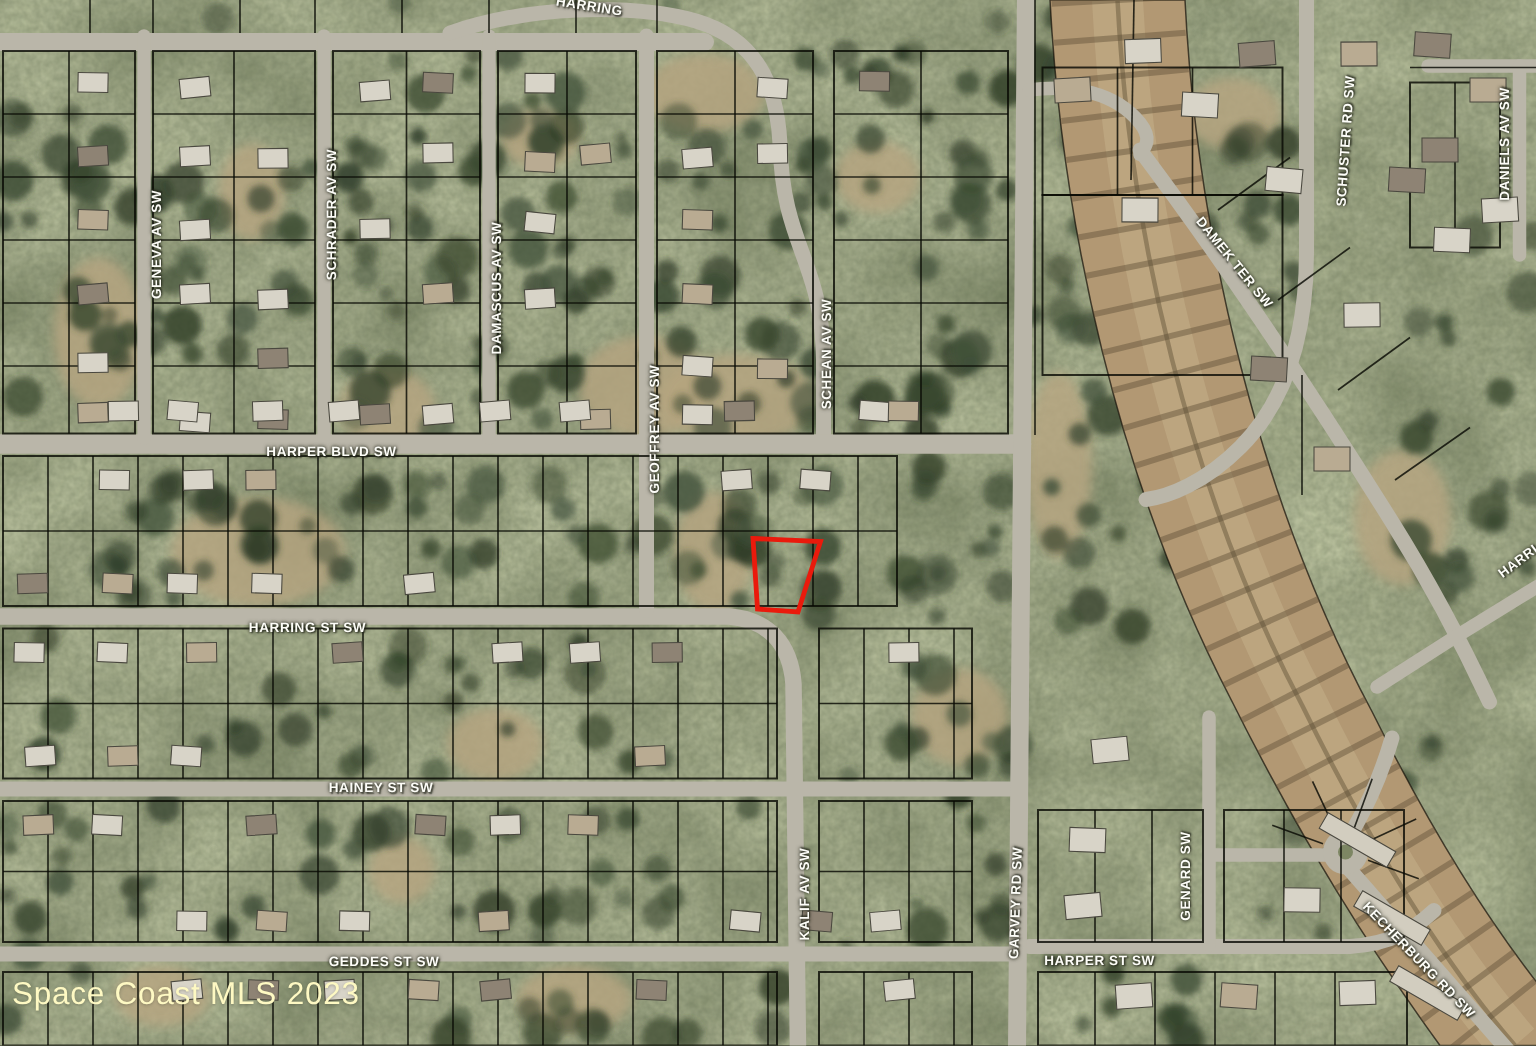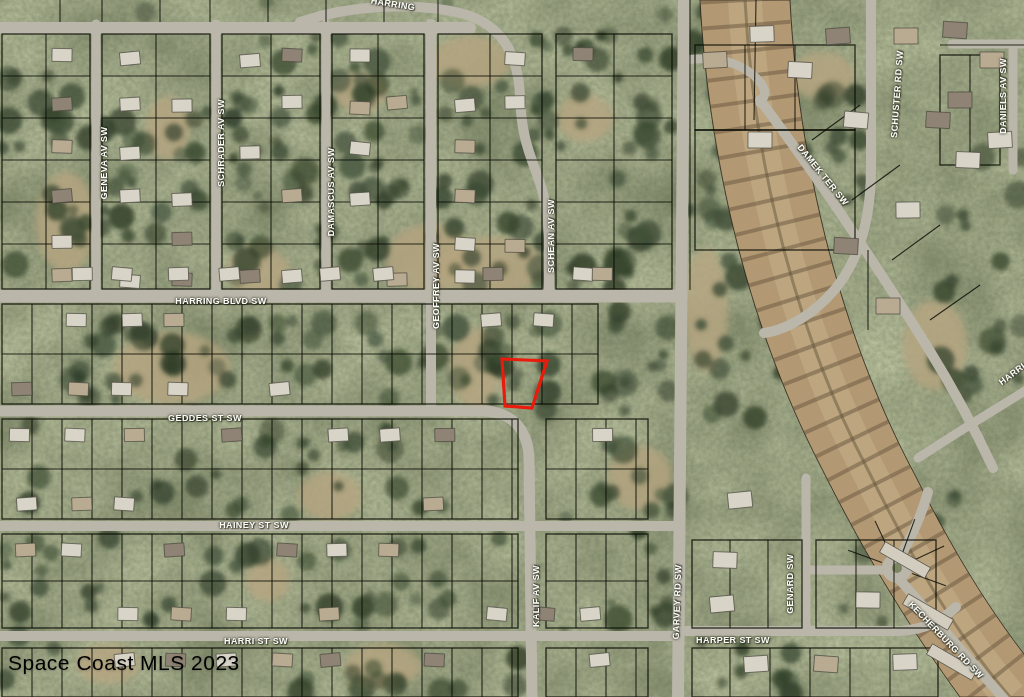--- a/index.html
+++ b/index.html
@@ -3,21 +3,21 @@
 <meta charset="utf-8">
 <style>
   html,body{margin:0;padding:0;background:#222;}
   #stage{position:relative;width:1024px;height:697px;overflow:hidden;background:#76815e;
          font-family:"Liberation Sans",sans-serif;}
   #scene{position:absolute;left:0;top:0;}
   .labels{position:absolute;left:0;top:0;width:1024px;height:697px;pointer-events:none;}
   .slabel{position:absolute;font-weight:bold;font-size:9px;letter-spacing:.4px;color:#fdfdf8;
           white-space:nowrap;transform:translate(-50%,-50%) rotate(var(--r,0deg));
           text-shadow:0 0 2px rgba(45,48,35,.95),0 0 3px rgba(45,48,35,.8),1px 1px 1px rgba(20,22,14,.6);}
-  .watermark{position:absolute;left:8px;top:651px;font-size:21px;font-weight:400;color:#000000;
+  .watermark{position:absolute;left:8px;top:651px;font-size:21px;font-weight:400;color:#fef9c3;
              letter-spacing:.5px;text-shadow:0 1px 2px rgba(60,60,50,.35);white-space:nowrap;}
 </style>
 </head>
 <body>
 
 <div id="stage">
   <svg id="scene" width="1024" height="697" viewBox="0 0 1024 697">
     <defs>
       <filter id="mottle" x="0" y="0" width="100%" height="100%">
         <feTurbulence type="fractalNoise" baseFrequency="0.013" numOctaves="4" seed="11"></feTurbulence>
@@ -882,24 +882,24 @@
         <rect x="-12" y="-8" width="24" height="16" transform="translate(800 70) rotate(3.119147300720215)" fill="#d8d4c8" stroke="#4a483f" stroke-width="0.7"></rect>
         <rect x="-26" y="-6" width="52" height="12" transform="translate(905 560) rotate(30)" fill="#d2cdbf" stroke="#4a483f" stroke-width="0.7"></rect>
         <rect x="-26" y="-6" width="52" height="12" transform="translate(928 612) rotate(30)" fill="#d2cdbf" stroke="#4a483f" stroke-width="0.7"></rect>
         <rect x="-26" y="-6" width="52" height="12" transform="translate(952 662) rotate(30)" fill="#d2cdbf" stroke="#4a483f" stroke-width="0.7"></rect>
       </g>
     <polygon fill="none" stroke="#ea1a0c" stroke-width="3.2" stroke-linejoin="miter" points="502,359 547,361 532,408 505,406"></polygon>
   </svg>
 
   <div class="labels">
     <span class="slabel" style="left:393px;top:4px;--r:9deg">HARRING</span>
-    <span class="slabel" style="left:221px;top:301px">HARRING BLVD SW</span>
-    <span class="slabel" style="left:205px;top:418px">GEDDES ST SW</span>
+    <span class="slabel" style="left:221px;top:301px">HARPER BLVD SW</span>
+    <span class="slabel" style="left:205px;top:418px">HARRING ST SW</span>
     <span class="slabel" style="left:254px;top:525px">HAINEY ST SW</span>
-    <span class="slabel" style="left:256px;top:641px">HARRI ST SW</span>
+    <span class="slabel" style="left:256px;top:641px">GEDDES ST SW</span>
     <span class="slabel" style="left:733px;top:640px">HARPER ST SW</span>
     <span class="slabel" style="left:104px;top:163px;--r:-90deg">GENEVA AV SW</span>
     <span class="slabel" style="left:221px;top:143px;--r:-90deg">SCHRADER AV SW</span>
     <span class="slabel" style="left:331px;top:192px;--r:-90deg">DAMASCUS AV SW</span>
     <span class="slabel" style="left:436px;top:286px;--r:-90deg">GEOFFREY AV SW</span>
     <span class="slabel" style="left:551px;top:236px;--r:-90deg">SCHEAN AV SW</span>
     <span class="slabel" style="left:536px;top:596px;--r:-90deg">KALIF AV SW</span>
     <span class="slabel" style="left:677px;top:602px;--r:-88deg">GARVEY RD SW</span>
     <span class="slabel" style="left:790px;top:584px;--r:-90deg">GENARD SW</span>
     <span class="slabel" style="left:897px;top:94px;--r:-86deg">SCHUSTER RD SW</span>

